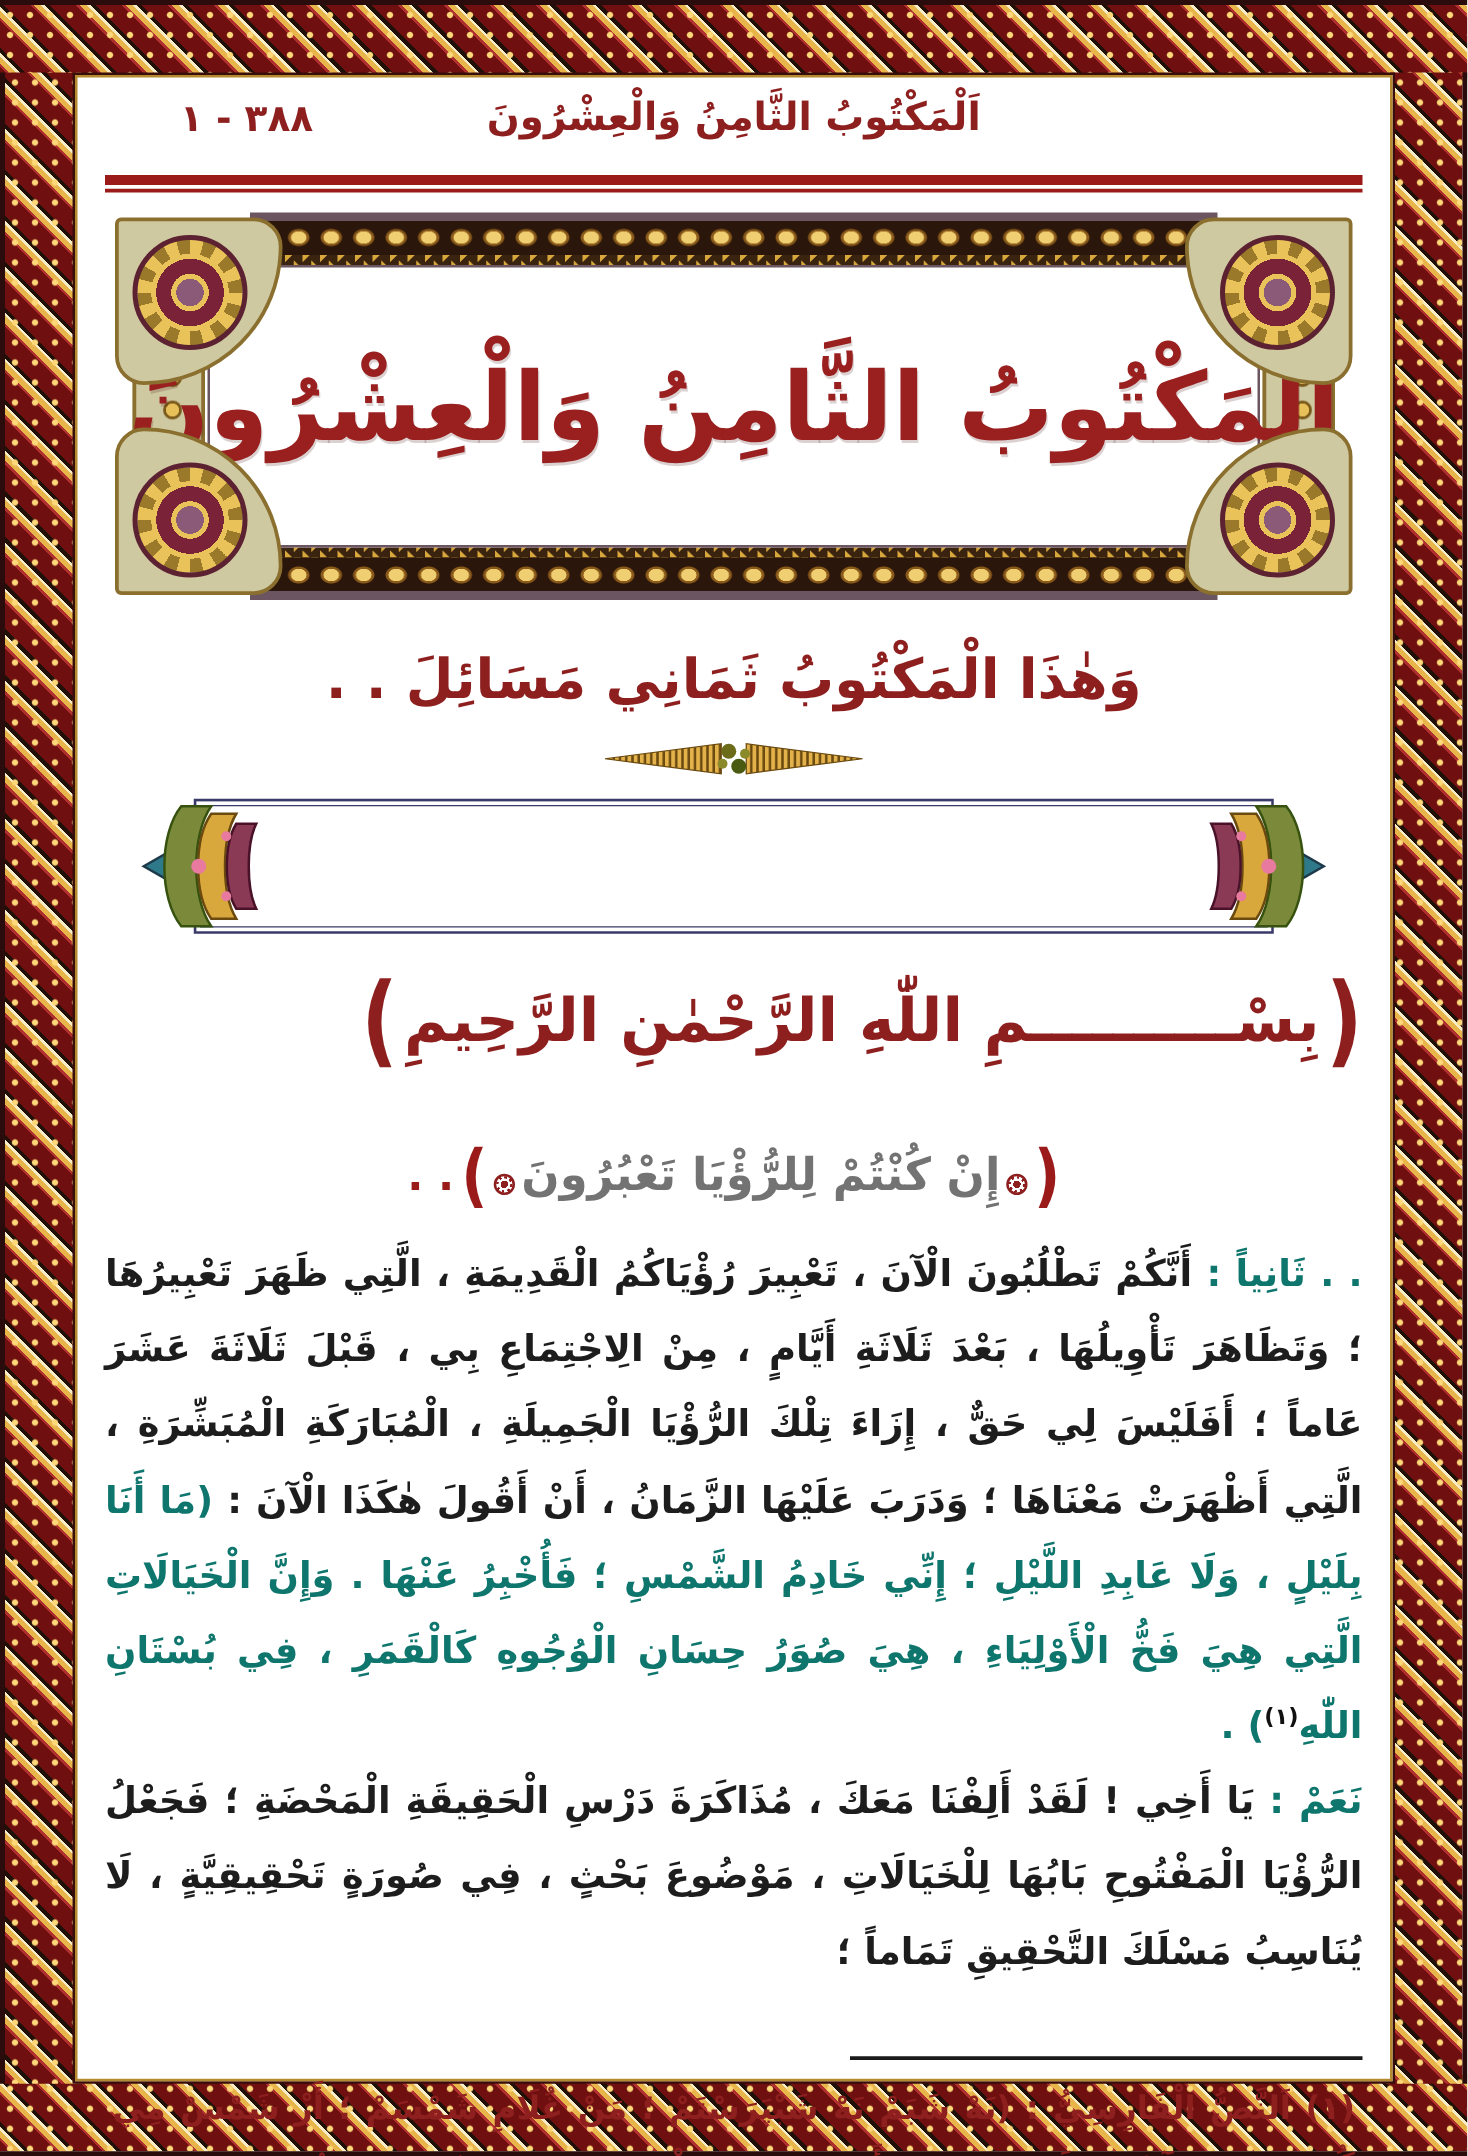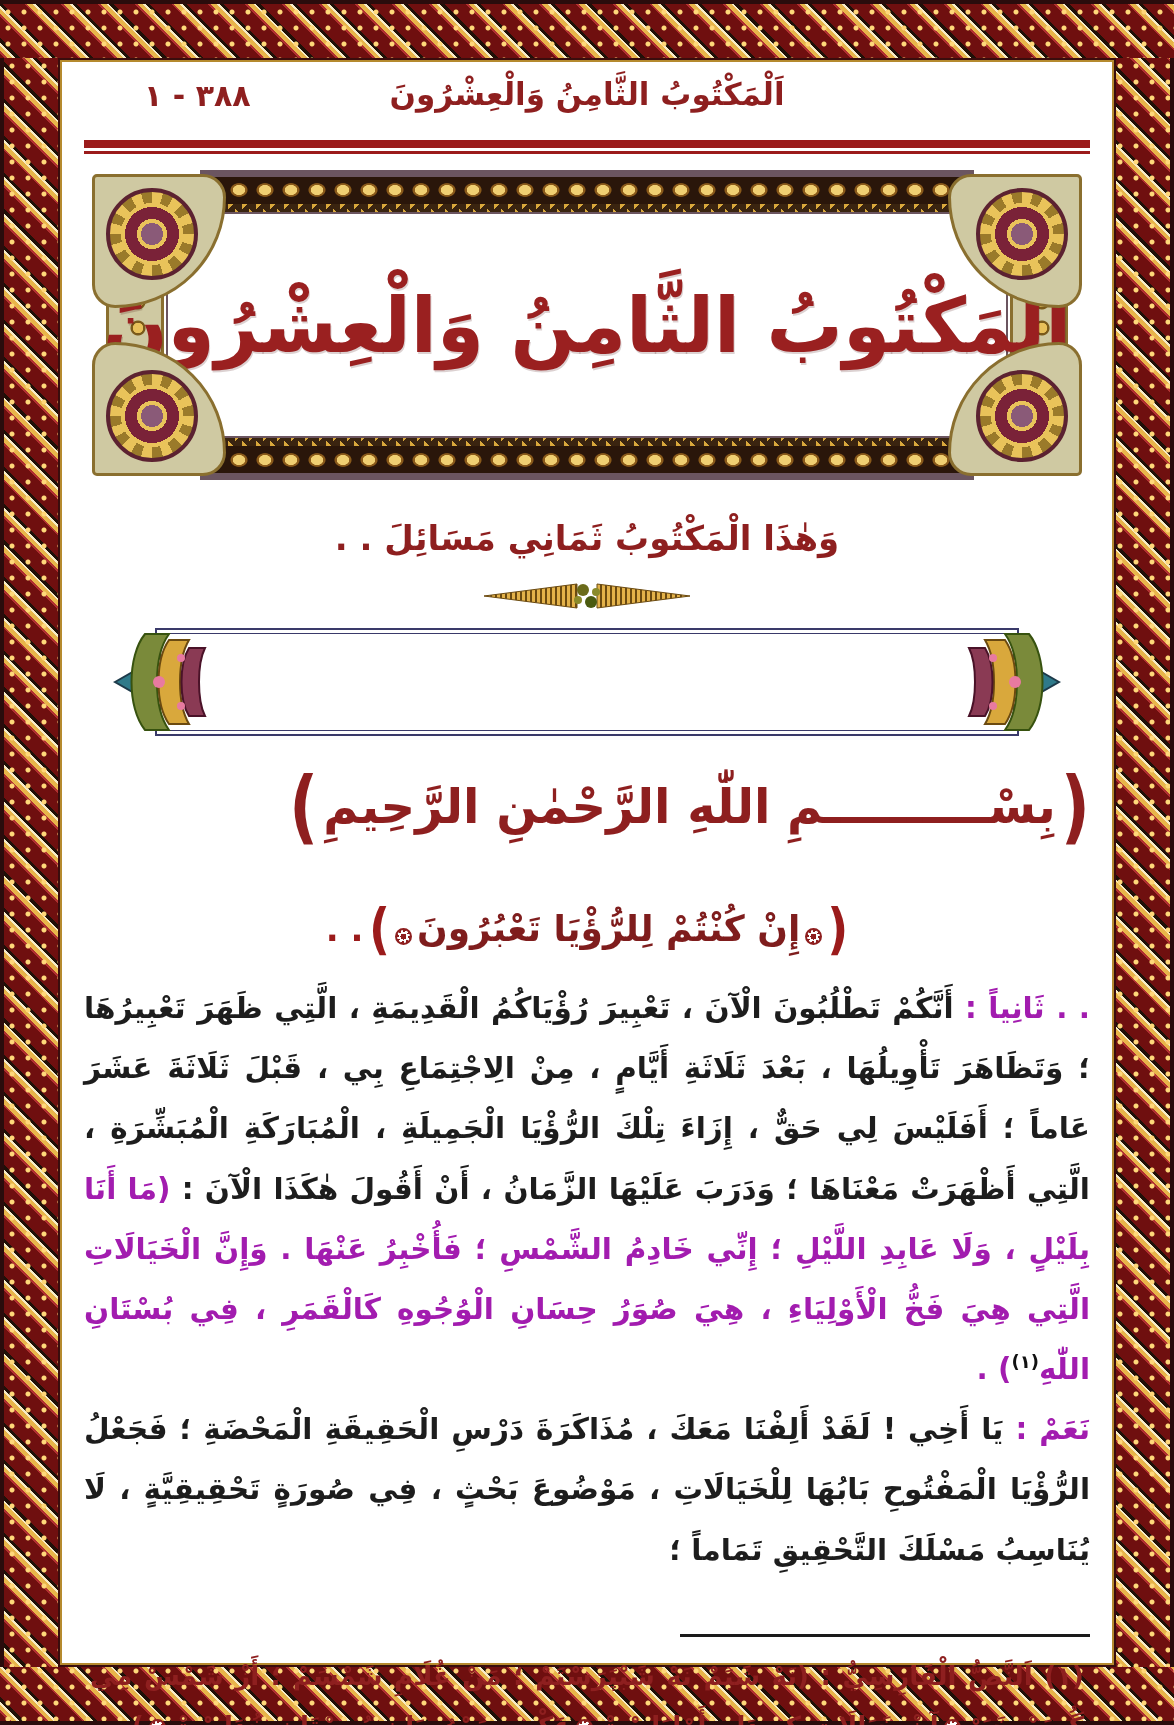--- a/index.html
+++ b/index.html
@@ -78,55 +78,55 @@
     position:absolute;width:92px;height:92px;border-radius:50%;
     background:
       radial-gradient(circle,#8a5a78 0 11px,#e9c35a 11px 15px,#7a2238 15px 27px,#e9c35a 27px 31px,rgba(0,0,0,0) 31px),
       repeating-conic-gradient(#e9c35a 0 15deg,#9a7a2a 15deg 30deg);
     border:4px solid #5c2231;box-sizing:border-box;
   }
   .tcorner.tl .ring{top:18px;left:18px}.tcorner.tr .ring{top:18px;right:18px}
   .tcorner.bl .ring{bottom:18px;left:18px}.tcorner.br .ring{bottom:18px;right:18px}
 
   
-  .intro-line{margin:38px 0 0;text-align:center;font-size:34px;font-weight:bold;color:#8e1f1f;}
+  .intro-line{margin:38px 0 0;text-align:center;font-size:44px;font-weight:bold;color:#8e1f1f;}
   .divider{margin:20px auto 0;width:210px;height:36px;display:block;}
   .section-banner{
     position:relative;margin:14px auto 0;width:860px;height:104px;
     display:flex;align-items:center;justify-content:center;
     border:2px solid #3a3a6a;box-shadow:inset 0 0 0 3px #fff, inset 0 0 0 4px #3a3a6a;
     background:#fff;
   }
   .banner-label{font-size:38px;font-weight:bold;color:#8e1f1f;white-space:nowrap;}
   .bcap{position:absolute;top:-8px;width:104px;height:120px;}
   .bcap.r{right:-46px;} .bcap.l{left:-46px;transform:scaleX(-1);}
 
   
   .basmala{margin-top:28px;text-align:right;color:#8e1f1f;}
   .basmala-text{font-size:48px;font-weight:bold;}
   .big-bracket{display:inline-block;font-size:64px;font-weight:bold;transform:scaleY(1.25) translateY(4px);color:#8e1f1f;}
   .verse{margin-top:60px;text-align:center;font-weight:bold;}
-  .verse-text{font-size:36px;color:#7f1d1d;}
+  .verse-text{font-size:36px;color:#737373;}
   .vbracket{display:inline-block;font-size:46px;font-weight:bold;color:#9b1b1b;transform:scaleY(1.2) translateY(3px);}
   .vdots{font-size:34px;color:#9b1b1b;}
   .rosette{
     display:inline-block;width:17px;height:17px;border-radius:50%;vertical-align:middle;margin:0 5px;
     background:
       radial-gradient(circle,#8e1f1f 0 3px,#fff 3px 4.5px,rgba(0,0,0,0) 5px),
       repeating-conic-gradient(#8e1f1f 0 20deg,#fff 20deg 45deg);
     border:2px solid #8e1f1f;box-sizing:border-box;
   }
 
   
   .body-text{
     margin-top:26px;font-size:29.5px;line-height:2.04;font-weight:bold;color:#1d1d1d;
     text-align:justify;
   }
   .body-text p{margin:0;}
-  .red{color:#a21caf;}
+  .red{color:#0f766e;}
   .fn-ref{font-size:18px;color:#111;vertical-align:super;line-height:0;}
 
   
   .footnote{margin-top:54px;}
   .fn-rule{width:410px;height:3px;background:#1a1a1a;}
   .fn-text{
     margin:14px 6px 0;font-size:26px;line-height:1.95;font-weight:bold;color:#8e1f1f;
     text-align:justify;
   }
 </style>

